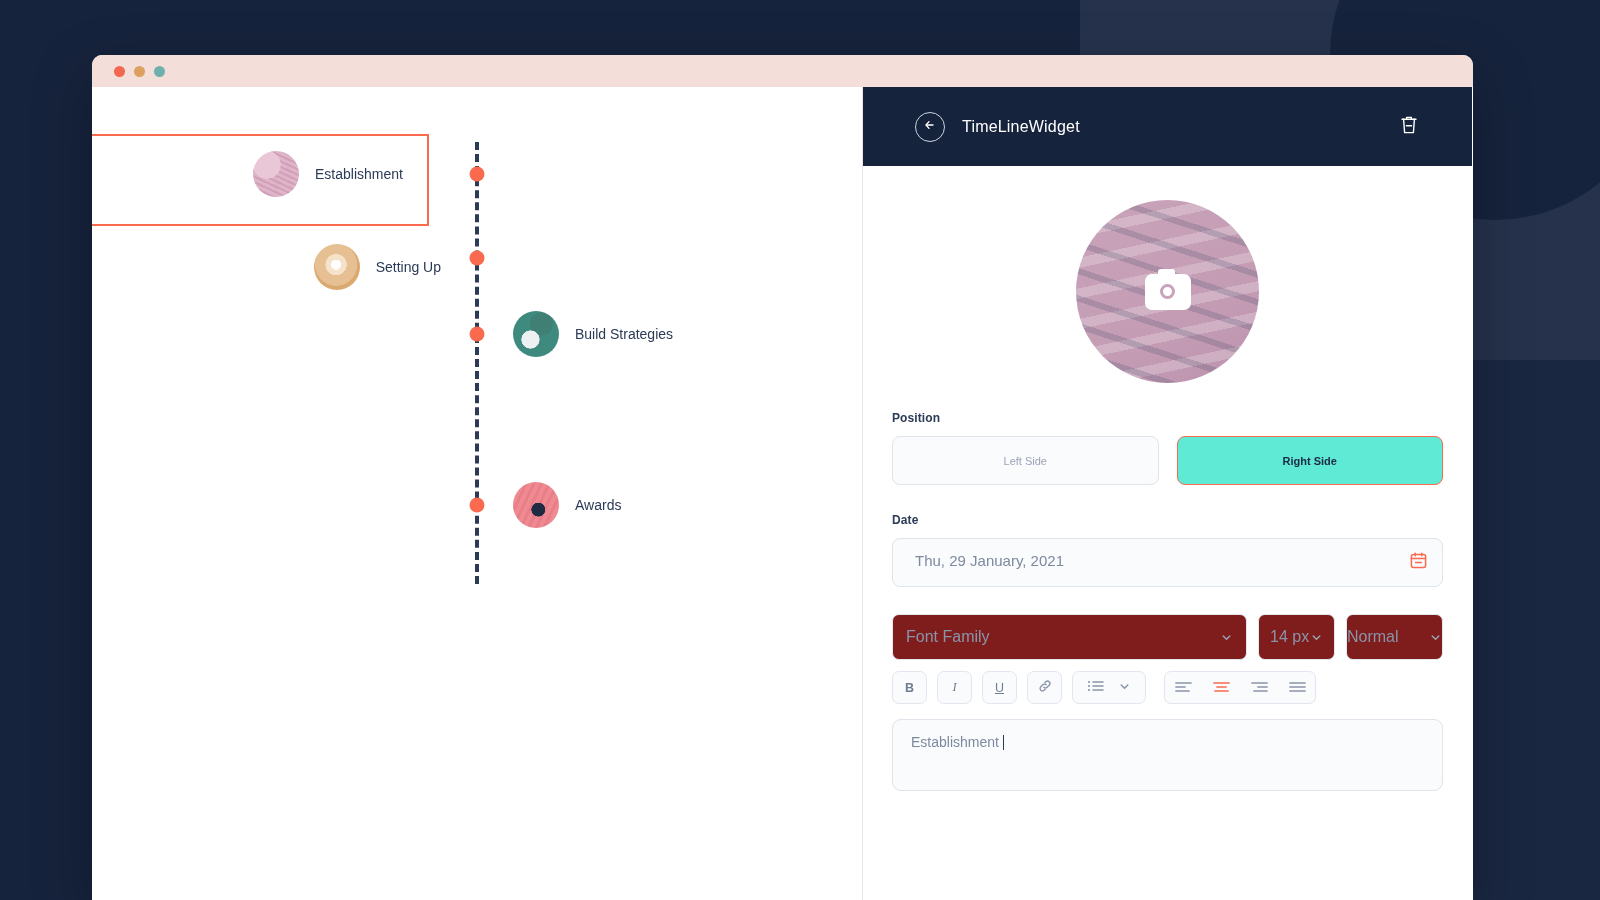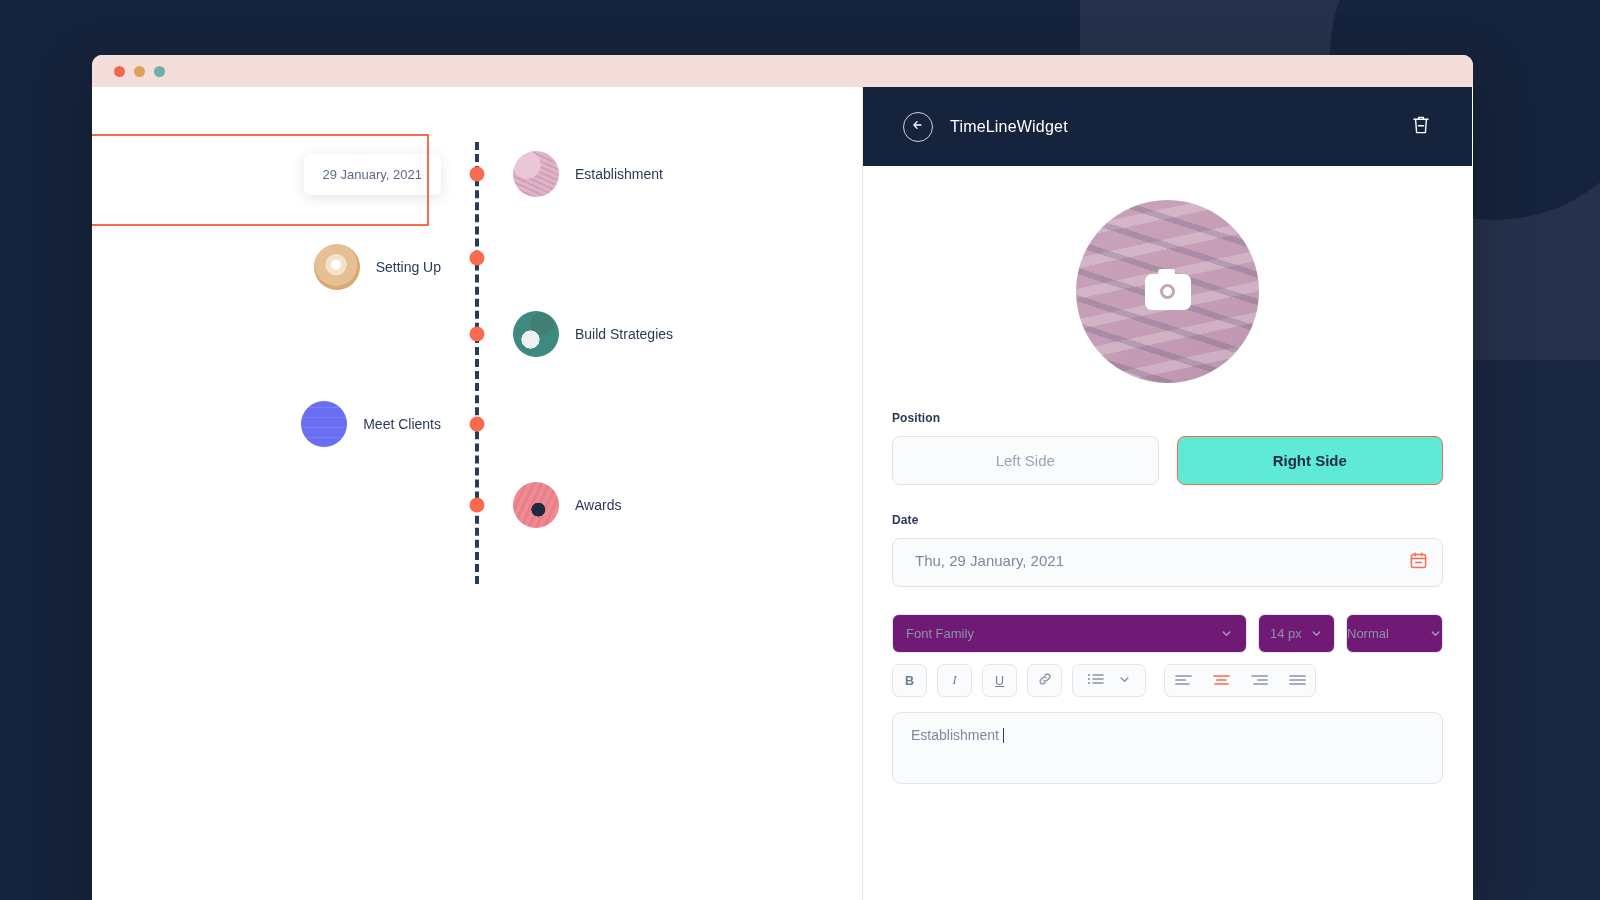--- a/index.html
+++ b/index.html
@@ -126,21 +126,21 @@
   .selection {
     position:absolute; left:-212px; top:-8px;
     width:424px; height:92px;
     border:2px solid #fa6a4f; pointer-events:none;
   }
 
   
   .panel { width:609px; height:100%; background:#fff; position:relative; }
   .panel-header {
     height:79px; background:#16233c;
-    display:flex; align-items:center; padding:0 40px;
+    display:flex; align-items:center; padding:0 52px;
   }
   .back-btn {
     width:30px; height:30px; border-radius:50%;
     border:1.4px solid #cdd4e0; color:#fff;
     display:flex; align-items:center; justify-content:center;
     flex:0 0 30px;
   }
   .panel-title {
     margin-left:17px; color:#fff; font-size:16px; font-weight:400;
     letter-spacing:.2px;
@@ -178,43 +178,43 @@
   .field-label {
     font-size:12px; font-weight:700; color:#2b3a56;
     margin-bottom:11px; letter-spacing:.1px;
   }
   .section { margin-top:28px; }
 
   .pos-row { display:flex; gap:18px; }
   .pos-btn {
     flex:1; height:49px; border-radius:8px;
     display:flex; align-items:center; justify-content:center;
-    font-size:15px;
+    font-size:11px;
   }
   .pos-btn.inactive {
     border:1px solid #dfe3ea; background:#fafbfd; color:#9aa4b6;
   }
   .pos-btn.active {
     border:1.5px solid #fa6a4f; background:#5eead4; color:#1c2a45; font-weight:600;
   }
 
   .date-field {
     height:49px; border:1px solid #dfe3ea; border-radius:8px;
     background:#fafbfd; display:flex; align-items:center;
     padding:0 14px 4px 22px;
   }
   .date-value { font-size:15px; color:#7d899e; }
   .cal-icon { margin-left:auto; color:#fa6a4f; display:flex; }
 
   
   .toolbar-row { display:flex; gap:11px; margin-top:27px; }
   .ctrl {
-    border:1px solid #e2e6ee; border-radius:7px; background:#701a75;
-    height:39px; display:flex; align-items:center;
-    font-size:13px; color:#8a94a8;
+    border:1px solid #e2e6ee; border-radius:7px; background:#7f1d1d;
+    height:46px; display:flex; align-items:center;
+    font-size:16px; color:#8a94a8;
   }
   .ctrl.font-family { flex:1; padding:0 13px; }
   .ctrl.font-size   { width:77px; padding:0 11px; }
   .ctrl.font-weight { width:97px; padding:0 0; }
   .ctrl .chev { margin-left:auto; display:flex; color:#9aa4b6; }
 
   .toolbar-row2 { display:flex; gap:10px; margin-top:11px; align-items:center; }
   .icon-btn {
     width:35px; height:33px; border:1px solid #e2e6ee; border-radius:7px;
     background:#fafbfd; display:flex; align-items:center; justify-content:center;
@@ -263,23 +263,20 @@
 
   <div class="window-body">
 
     <div class="canvas">
 
 
       <div class="timeline">
         <div class="axis"></div>
 
         <div class="row" style="top:0px;">
-          <div class="half left">
-            <div class="date-chip">29 January, 2021</div>
-          </div>
           <div class="node"></div>
           <div class="half right">
             <div class="thumb establishment"></div>
             <div class="row-label">Establishment</div>
           </div>
           <div class="selection"></div>
         </div>
 
         <div class="row" style="top:84px;align-items:flex-end;">
           <div class="half left">
@@ -292,28 +289,20 @@
 
         <div class="row" style="top:160px;">
           <div class="half left"></div>
           <div class="node"></div>
           <div class="half right">
             <div class="thumb build"></div>
             <div class="row-label">Build Strategies</div>
           </div>
         </div>
 
-        <div class="row" style="top:250px;">
-          <div class="half left">
-            <div class="row-label">Meet Clients</div>
-            <div class="thumb meet" style="order:-1"></div>
-          </div>
-          <div class="node"></div>
-          <div class="half right"></div>
-        </div>
 
         <div class="row" style="top:331px;">
           <div class="half left"></div>
           <div class="node"></div>
           <div class="half right">
             <div class="thumb awards"></div>
             <div class="row-label">Awards</div>
           </div>
         </div>
 

